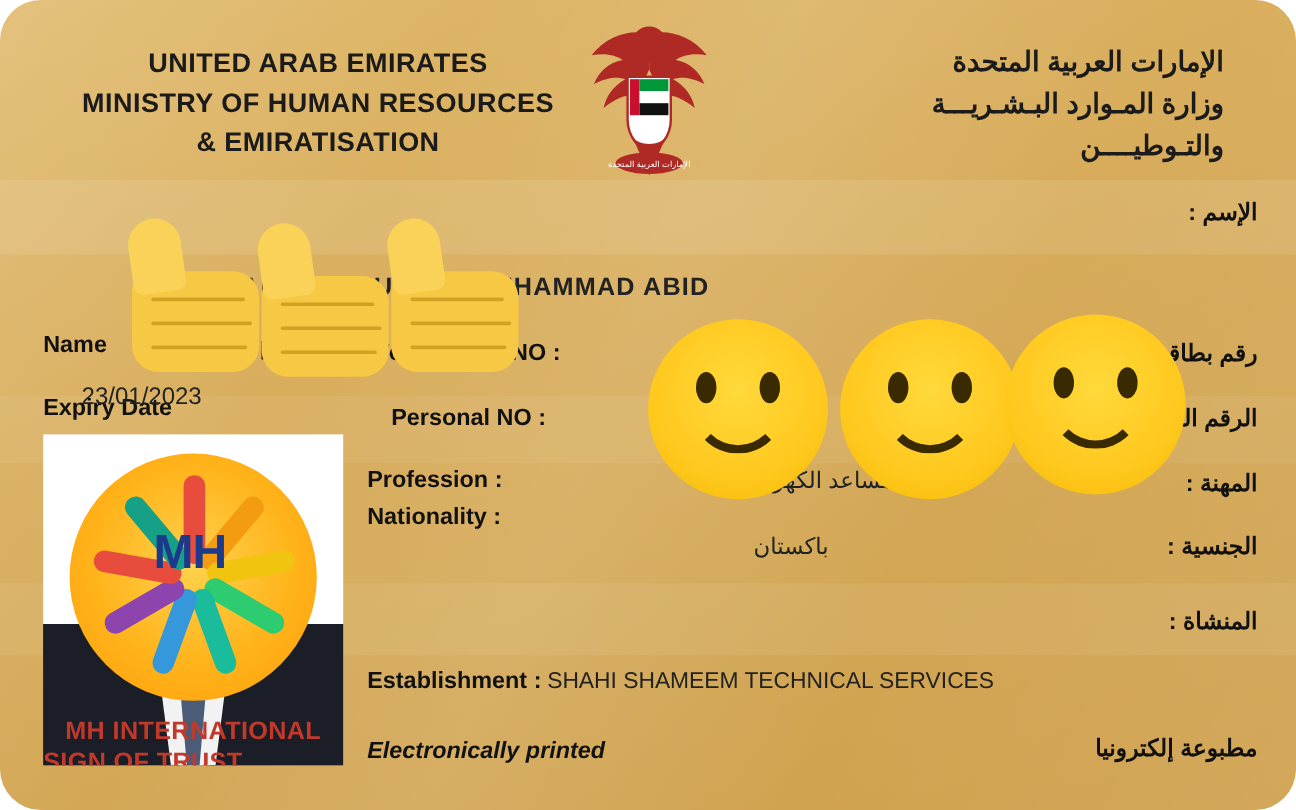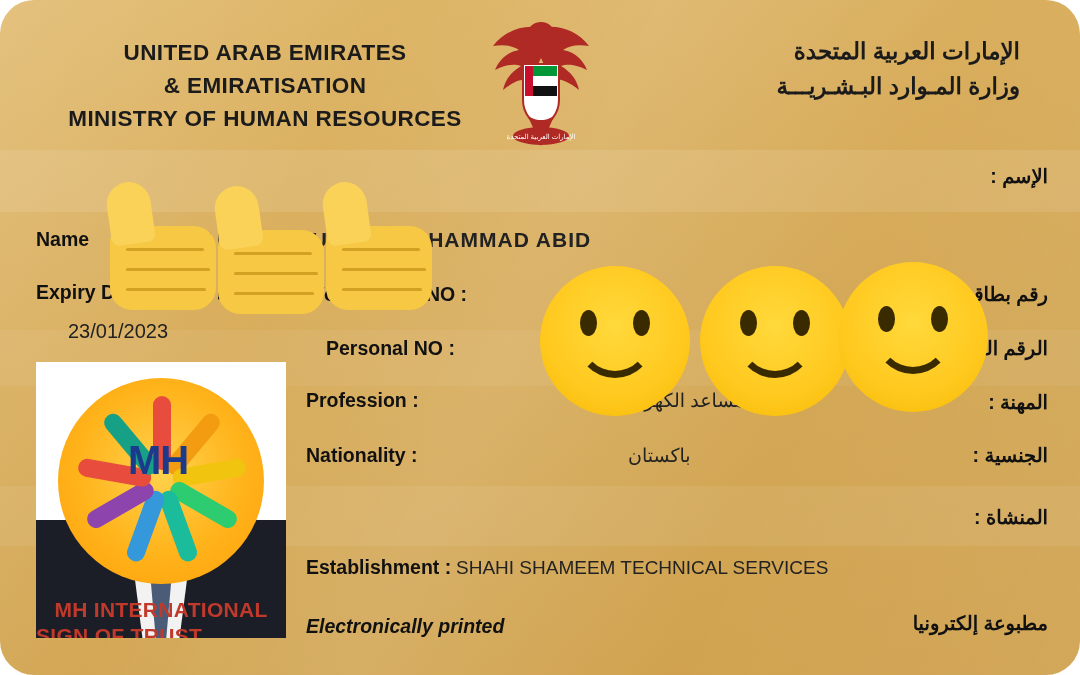--- a/index.html
+++ b/index.html
@@ -56,20 +56,21 @@
   #emblem {
     position: absolute; left: 487px; top: 18px;
     width: 108px; height: 128px;
   }
   .lbl-en {
     position: absolute;
     color: #111;
     font-weight: bold;
     font-size: 19.5px;
     white-space: nowrap;
+    margin-top: 48px;
   }
   .lbl-ar {
     position: absolute;
     right: 32px;
     direction: rtl;
     color: #111;
     font-weight: bold;
     font-size: 19.5px;
     white-space: nowrap;
   }
@@ -100,21 +101,21 @@
   #wp-ar      { top: 283px; }
 
   #pn-label   { top: 337px; margin-left: 20px; }
   #pn-value   { left: 600px; top: 337px; }
   #pn-ar      { top: 337px; }
 
   #prof-label { top: 389px; }
   #prof-value { left: 612px; top: 389px; direction: rtl; }
   #prof-ar    { top: 367px; margin-top: 24px; }
 
-  #nat-label  { top: 444px; }
+  #nat-label  { top: 420px; }
   #nat-value  { left: 628px; top: 444px; direction: rtl; }
   #nat-ar     { top: 444px; }
 
   #est-ar-value { right: 290px; top: 496px; direction: rtl; position:absolute; font-size:19px; color:#222;}
   #est-ar       { top: 506px; }
 
   #est-label  { top: 556px; }
   #est-value  { left: 456px; top: 557px; font-size: 19px; }
 
   #ep-label   { top: 615px; font-style: italic; }
@@ -237,22 +238,22 @@
 
   <div class="band" style="top:150px;height:62px;"></div>
   <div class="band" style="top:330px;height:56px;background:rgba(255,255,255,0.06);"></div>
   <div class="band" style="top:486px;height:60px;background:rgba(255,255,255,0.07);"></div>
   <div class="sheen"></div>
 
   <div id="header">
 
     <div class="hdr-en">
       <div>UNITED ARAB EMIRATES</div>
+      <div>MINISTRY OF HUMAN RESOURCES</div>
       <div>&amp; EMIRATISATION</div>
-      <div>MINISTRY OF HUMAN RESOURCES</div>
     </div>
 
     <svg id="emblem" viewBox="0 0 108 128">
 
       <path d="M54 10 C38 6 18 12 6 28 C18 26 26 28 32 32 C20 34 12 42 8 52 C20 46 28 46 34 48 C24 54 18 62 16 72 C28 62 38 60 44 62 L54 40 Z" fill="#b02a25"></path>
       <path d="M54 10 C70 6 90 12 102 28 C90 26 82 28 76 32 C88 34 96 42 100 52 C88 46 80 46 74 48 C84 54 90 62 92 72 C80 62 70 60 64 62 L54 40 Z" fill="#b02a25"></path>
 
       <path d="M54 4 C46 4 40 10 40 18 C40 24 44 28 48 30 L54 34 L60 30 C64 28 68 24 68 18 C68 10 62 4 54 4 Z" fill="#b02a25"></path>
 
       <path d="M36 46 L72 46 L72 82 C72 96 62 106 54 110 C46 106 36 96 36 82 Z" fill="#ffffff" stroke="#b02a25" stroke-width="2"></path>
@@ -263,20 +264,21 @@
 
       <path d="M40 96 L54 128 L68 96 C62 104 46 104 40 96 Z" fill="#b02a25"></path>
 
       <ellipse cx="54" cy="118" rx="28" ry="9" fill="#b02a25"></ellipse>
       <text x="54" y="121" font-size="7" fill="#ffffff" text-anchor="middle" font-family="Liberation Sans, sans-serif">الإمارات العربية المتحدة</text>
     </svg>
 
     <div class="hdr-ar">
       <div>الإمارات العربية المتحدة</div>
       <div>وزارة المـوارد البـشـريـــة</div>
+      <div>والتـوطيــــن</div>
     </div>
   </div>
 
   <div class="lbl-ar" id="name-ar-label">الإسم :</div>
 
   <div class="lbl-en" id="name-label">Name</div>
   <div class="val" id="name-value">MUHAMMAD MUJEEB MUHAMMAD ABID</div>
 
   <div class="lbl-en" id="exp-label">Expiry Date</div>
   <div id="exp-ar-label">تاريخ الإنتهاء</div>

